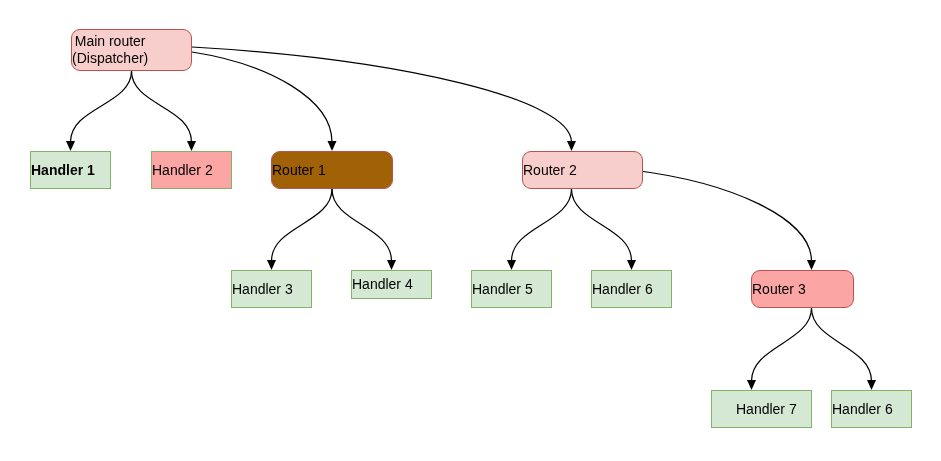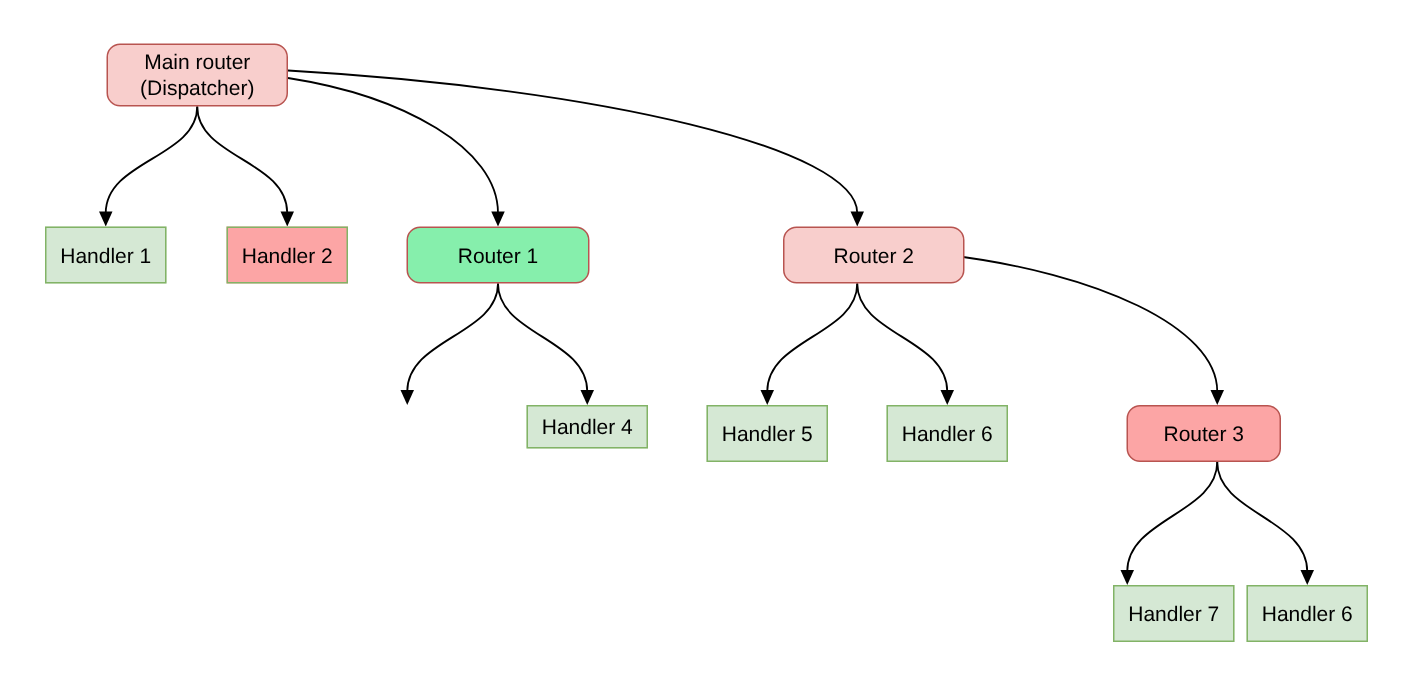--- a/index.html
+++ b/index.html
@@ -18,21 +18,20 @@
     left: 0;
     top: 0;
     pointer-events: none;
   }
   .node {
     position: absolute;
     box-sizing: border-box;
     border: 1px solid #000;
     display: flex;
     align-items: center;
-    justify-content: center;
     text-align: center;
     font-size: 14px;
     line-height: 1.2;
     color: #000000;
     white-space: pre-line;
   }
   .node.router {
     border-radius: 9px;
   }
   .node.handler {
@@ -84,23 +83,24 @@
         <path d="M 811.5 308 C 811.5 342, 751.5 346, 751.5 381" fill="none" stroke="#000000" stroke-width="1.2"></path>
         <polygon points="751.5,390 747,380 756,380" fill="#000000"></polygon>
       </g>
       <g>
         <path d="M 811.5 308 C 811.5 342, 871.5 346, 871.5 381" fill="none" stroke="#000000" stroke-width="1.2"></path>
         <polygon points="871.5,390 867,380 876,380" fill="#000000"></polygon>
       </g>
     </svg>
 <div class="node router" style="left: 71px; top: 29px; width: 121px; height: 42px; background: rgb(248, 206, 204); border-color: rgb(184, 84, 80);"><span>Main router
 (Dispatcher)</span></div>
-    <div class="node handler" style="left: 30px; top: 151px; width: 81px; height: 38px; background: rgb(213, 232, 212); border-color: rgb(130, 179, 102);"><span>Handler 1</span></div>
+    <div class="node handler" style="left: 30px; top: 151px; width: 81px; height: 38px; background: rgb(213, 232, 212); border-color: rgb(130, 179, 102); font-weight: bold;"><span>Handler 1</span></div>
     <div class="node handler" style="left: 151px; top: 151px; width: 81px; height: 38px; background: #fca5a5; border-color: rgb(130, 179, 102);"><span>Handler 2</span></div>
-    <div class="node router" style="left: 271px; top: 151px; width: 122px; height: 38px; background: #86efac; border-color: rgb(184, 84, 80);"><span>Router 1</span></div>
+    <div class="node router" style="left: 271px; top: 151px; width: 122px; height: 38px; background: #a16207; border-color: rgb(184, 84, 80);"><span>Router 1</span></div>
     <div class="node router" style="left: 522px; top: 151px; width: 121px; height: 38px; background: rgb(248, 206, 204); border-color: rgb(184, 84, 80);"><span>Router 2</span></div>
+    <div class="node handler" style="left: 231px; top: 270px; width: 81px; height: 38px; background: rgb(213, 232, 212); border-color: rgb(130, 179, 102);"><span>Handler 3</span></div>
     <div class="node handler" style="left: 351px; top: 270px; width: 81px; height: 29px; background: rgb(213, 232, 212); border-color: rgb(130, 179, 102);"><span>Handler 4</span></div>
     <div class="node handler" style="left: 471px; top: 270px; width: 81px; height: 38px; background: rgb(213, 232, 212); border-color: rgb(130, 179, 102);"><span>Handler 5</span></div>
     <div class="node handler" style="left: 591px; top: 270px; width: 81px; height: 38px; background: rgb(213, 232, 212); border-color: rgb(130, 179, 102);"><span>Handler 6</span></div>
     <div class="node router" style="left: 751px; top: 270px; width: 103px; height: 38px; background: #fca5a5; border-color: rgb(184, 84, 80);"><span>Router 3</span></div>
-    <div class="node handler" style="left: 742px; top: 390px; width: 81px; height: 38px; background: rgb(213, 232, 212); border-color: rgb(130, 179, 102);"><span>Handler 7</span></div>
+    <div class="node handler" style="left: 711px; top: 390px; width: 101px; height: 38px; background: rgb(213, 232, 212); border-color: rgb(130, 179, 102); padding-left: 24px;"><span>Handler 7</span></div>
     <div class="node handler" style="left: 831px; top: 390px; width: 81px; height: 38px; background: rgb(213, 232, 212); border-color: rgb(130, 179, 102);"><span>Handler 6</span></div>
   </div>
 
 </body></html>

